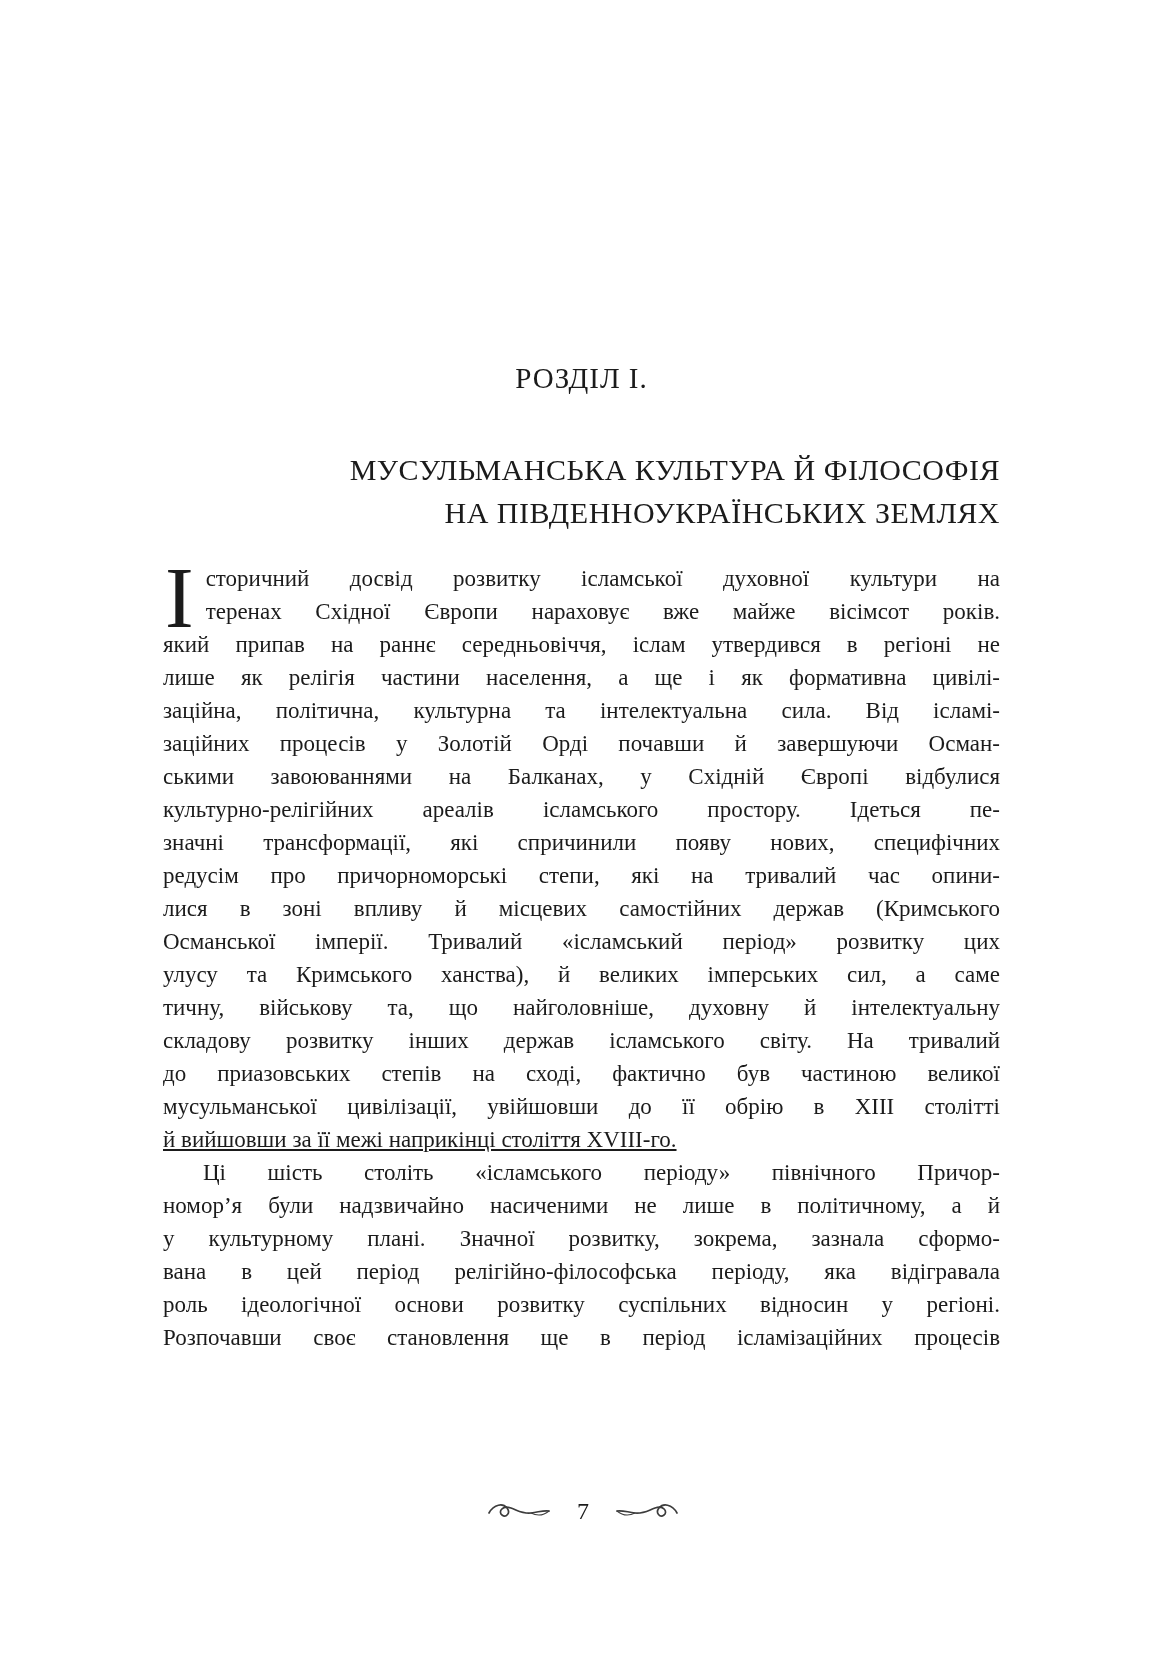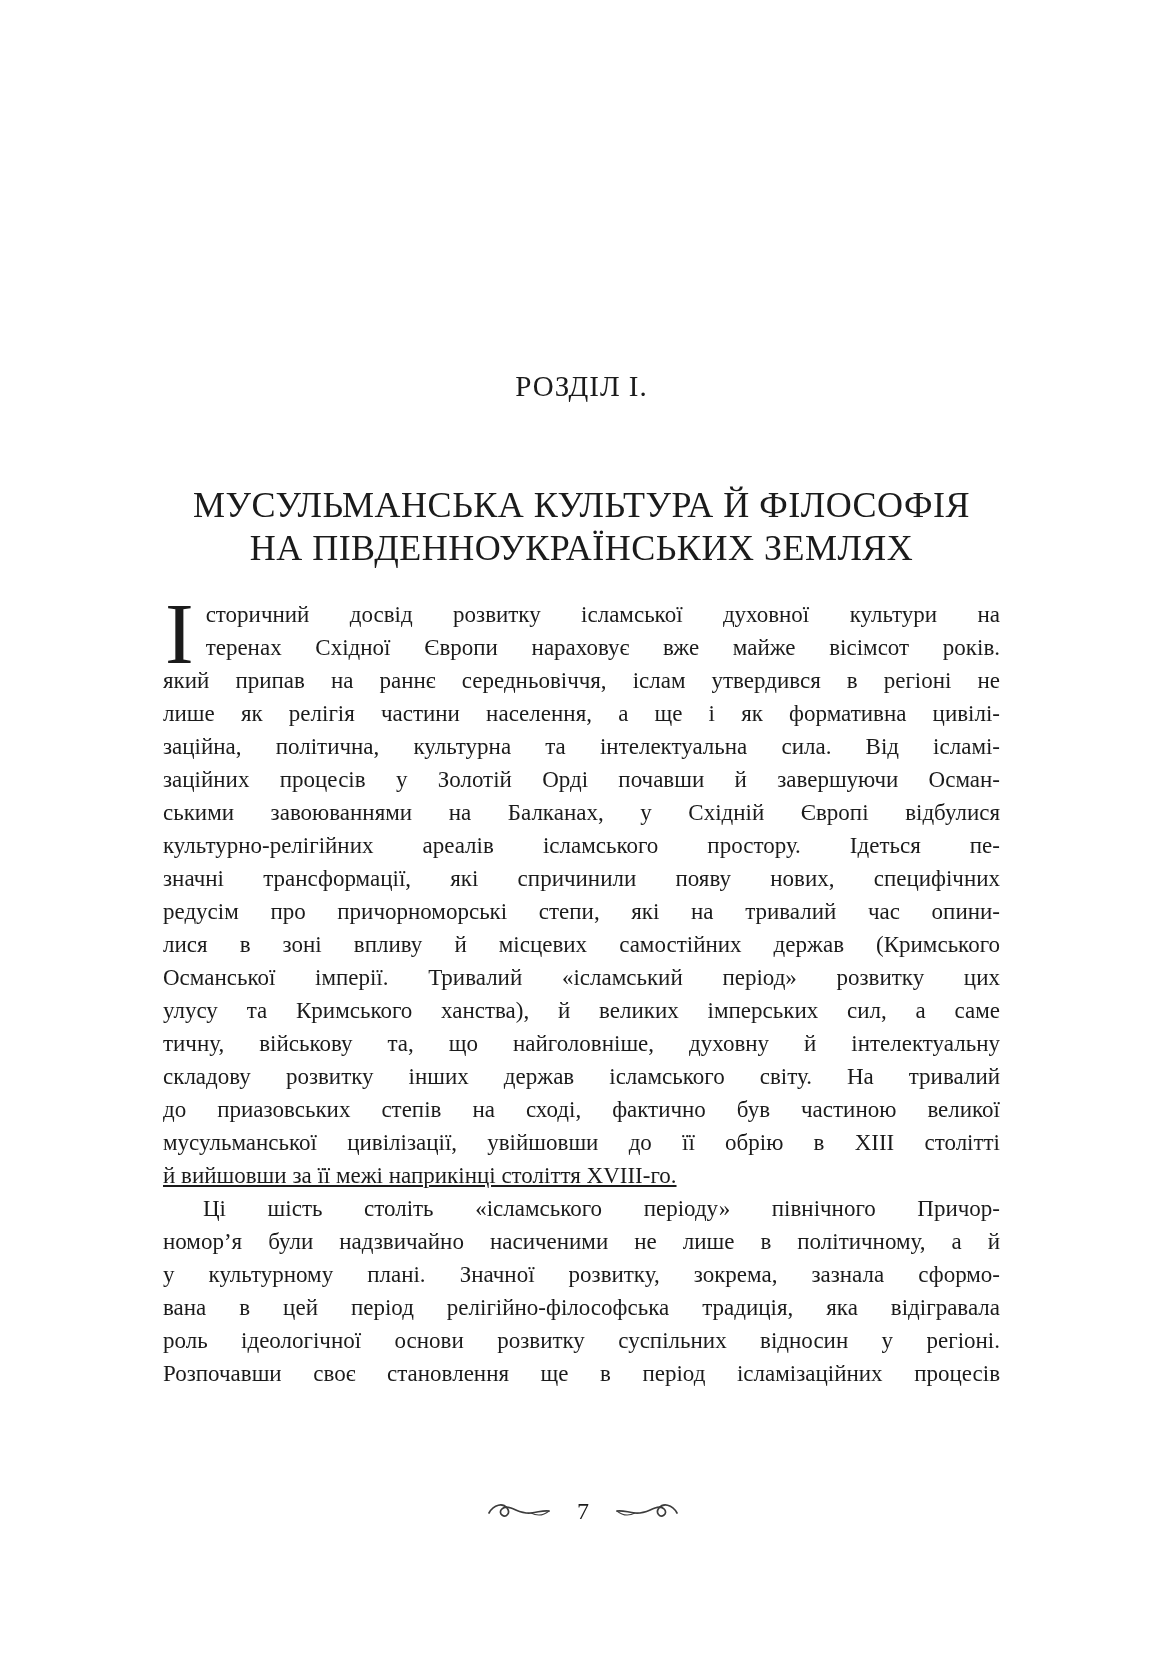--- a/index.html
+++ b/index.html
@@ -7,36 +7,36 @@
     padding: 0;
     background: #e8e8e8;
   }
   .page {
     position: relative;
     width: 1166px;
     height: 1653px;
     margin: 0 auto;
     background: #ffffff;
     box-sizing: border-box;
-    padding: 12px 166px 0 163px;
+    padding: 4px 166px 0 163px;
     font-family: "Liberation Serif", "DejaVu Serif", serif;
     color: #1b1b1b;
     overflow: hidden;
   }
   .chapter-heading {
     margin-top: 356px;
     text-align: center;
     font-size: 29px;
     line-height: 36px;
     letter-spacing: 1px;
   }
   .chapter-title {
-    margin-top: 80px;
-    text-align: center;
-    font-size: 36px;
+    margin-top: 52px;
+    text-align: right;
+    font-size: 30px;
     line-height: 43px;
     letter-spacing: 0.5px;
   }
   .body-text {
     margin-top: 28px;
     font-size: 23px;
     line-height: 33px;
   }
   .paragraph { margin: 0; }
   .drop-cap {
@@ -106,21 +106,21 @@
           <div class="line">мусульманської цивілізації, увійшовши до її обрію в XIII столітті</div>
           <div class="line">й вийшовши за її межі наприкінці століття XVIII-го.</div>
         </div>
     </div>
 
     <div class="paragraph para-indent">
       <div class="lines">
           <div class="line">Ці шість століть «ісламського періоду» північного Причор-</div>
           <div class="line">номор’я були надзвичайно насиченими не лише в політичному, а й</div>
           <div class="line">у культурному плані. Значної розвитку, зокрема, зазнала сформо-</div>
-          <div class="line">вана в цей період релігійно-філософська традиція, яка відігравала</div>
+          <div class="line">вана в цей період релігійно-філософська періоду, яка відігравала</div>
           <div class="line">роль ідеологічної основи розвитку суспільних відносин у регіоні.</div>
           <div class="line">Розпочавши своє становлення ще в період ісламізаційних процесів</div>
         </div>
     </div>
 
   </div>
 
   <div class="footer">
     <span class="flourish">
       <svg width="64" height="24" viewBox="0 0 64 24" aria-hidden="true">

